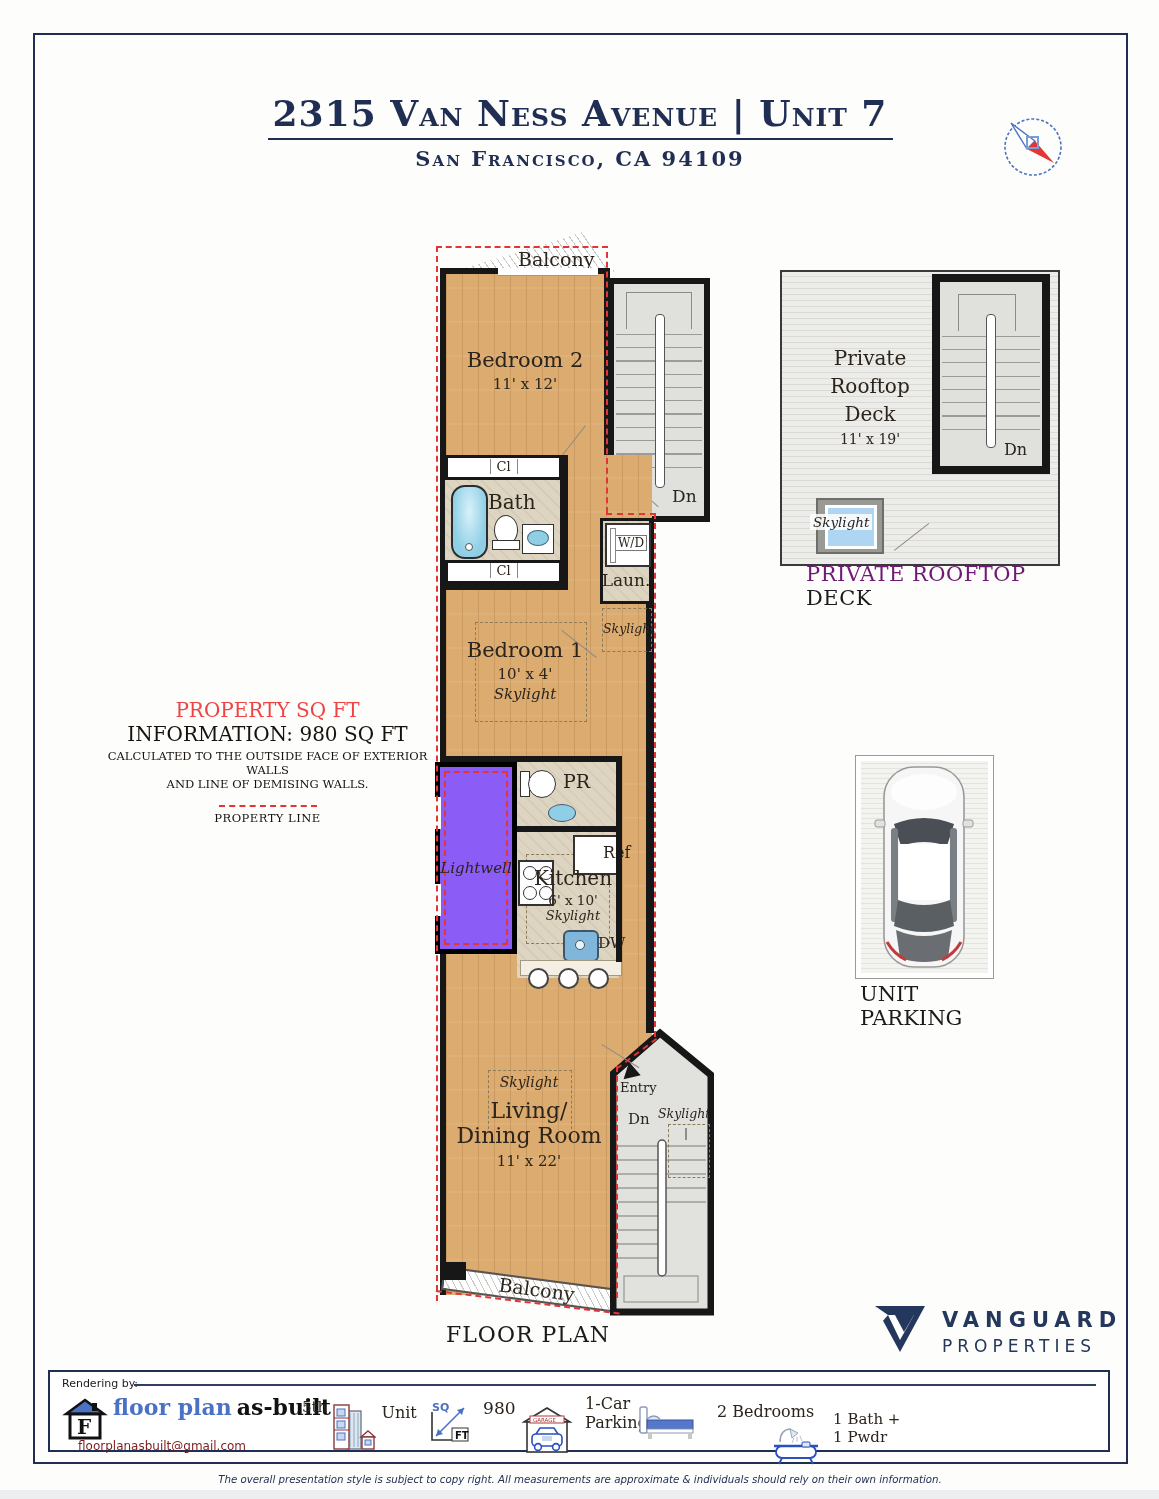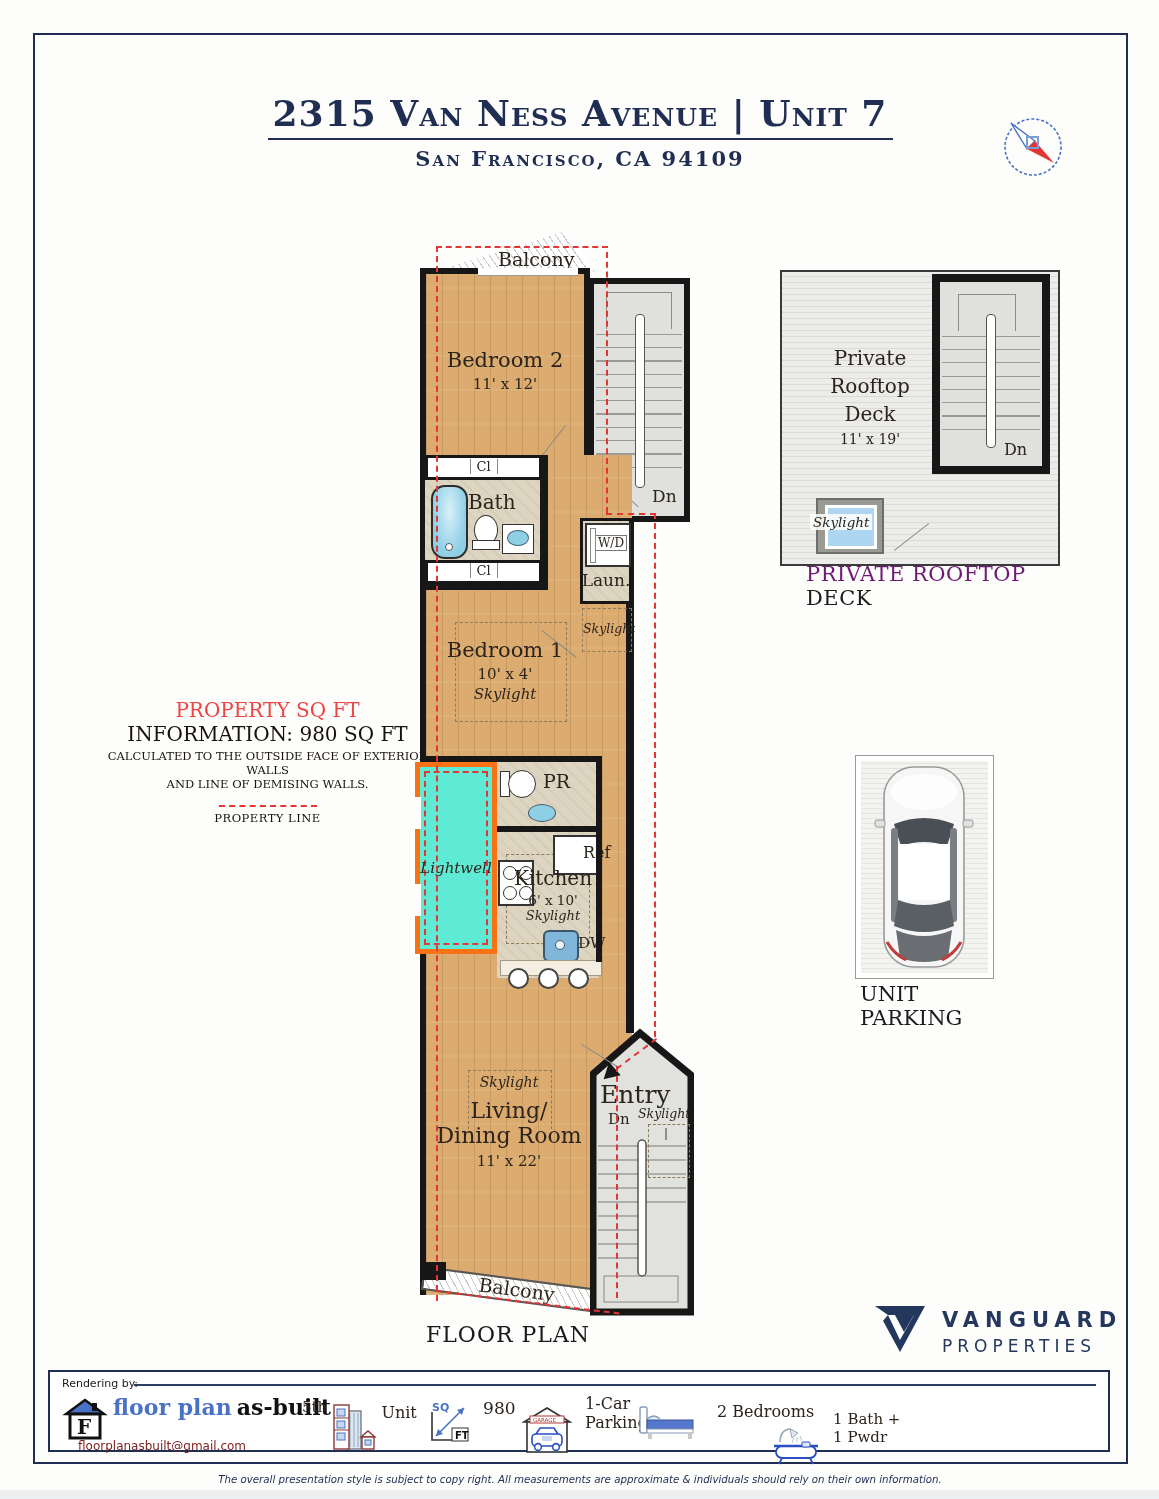--- a/index.html
+++ b/index.html
@@ -50,21 +50,21 @@
 
   <div class="abs ctr" style="left:95px;top:698px;width:345px;">
     <div class="serif" style="font-size:20px;color:#ef4444;">PROPERTY SQ FT</div>
     <div class="serif" style="font-size:20px;color:#17120c;">INFORMATION: 980 SQ FT</div>
     <div class="serif" style="font-size:11.5px;margin-top:3px;color:#17120c;">CALCULATED TO THE OUTSIDE FACE OF EXTERIOR WALLS</div>
     <div class="serif" style="font-size:11.5px;color:#17120c;">AND LINE OF DEMISING WALLS.</div>
     <div class="rdh" style="width:98px;margin:14px auto 0;"></div>
     <div class="serif" style="font-size:11.5px;margin-top:4px;letter-spacing:.5px;color:#17120c;">PROPERTY LINE</div>
   </div>
 
-  <div class="abs" style="left:410px;top:222px;width:300px;height:1140px;">
+  <div class="abs" style="left:430px;top:222px;width:300px;height:1140px;">
 
     <div class="abs hatch" style="left:12px;top:6px;width:170px;height:46px;border:1.5px solid #777;
                 clip-path:polygon(1% 97%,84% 6%,100% 90%,1% 100%);"></div>
     <div class="abs serif" style="left:88px;top:26px;font-size:19px;">Balcony</div>
 
     <div class="abs wood" style="left:10px;top:46px;width:170px;height:197px;border:6px solid #171717;box-sizing:border-box;"></div>
     <div class="abs" style="left:68px;top:46px;width:100px;height:7px;background:#fff;border-bottom:1px solid #999;"></div>
     <div class="abs ctr" style="left:10px;top:126px;width:170px;">
       <div class="serif" style="font-size:21px;">Bedroom 2</div>
       <div class="serif" style="font-size:15px;margin-top:3px;">11' x 12'</div>
@@ -116,21 +116,21 @@
 
     <div class="abs dashbox" style="left:45px;top:400px;width:110px;height:98px;"></div>
     <div class="abs ctr" style="left:10px;top:416px;width:170px;">
       <div class="serif" style="font-size:21px;">Bedroom 1</div>
       <div class="serif" style="font-size:15px;margin-top:3px;">10' x 4'</div>
       <div class="serif it" style="font-size:15px;margin-top:2px;">Skylight</div>
     </div>
     <div class="abs doorline" style="left:132px;top:408px;transform:rotate(38deg);"></div>
     <div class="abs wall" style="left:10px;top:534px;width:182px;height:6px;"></div>
 
-    <div class="abs" style="left:5px;top:540px;width:82px;height:192px;background:#5eead4;border:5px solid #f97316;box-sizing:border-box;">
+    <div class="abs" style="left:5px;top:540px;width:82px;height:192px;background:#8b5cf6;border:5px solid #000000;box-sizing:border-box;">
       <div class="abs" style="left:4px;top:4px;right:4px;bottom:4px;border:2px dashed #e23535;"></div>
       <div class="serif it ctr" style="position:relative;margin-top:92px;font-size:15px;">Lightwell</div>
     </div>
     <div class="abs" style="left:5px;top:575px;width:6px;height:32px;background:#fff;"></div>
     <div class="abs" style="left:5px;top:662px;width:6px;height:32px;background:#fff;"></div>
 
     <div class="abs tile" style="left:87px;top:540px;width:100px;height:66px;"></div>
     <div class="abs" style="left:90px;top:549px;width:8px;height:24px;background:#fff;border:1.6px solid #333;"></div>
     <div class="abs" style="left:98px;top:548px;width:26px;height:26px;background:#fff;border:1.6px solid #333;border-radius:50%;"></div>
     <div class="abs serif" style="left:133px;top:548px;font-size:19px;">PR</div>
@@ -192,21 +192,21 @@
           <line x1="56" y1="132" x2="96" y2="132"></line>
         <line x1="56" y1="146" x2="96" y2="146"></line>
           <line x1="56" y1="160" x2="96" y2="160"></line>
         <line x1="56" y1="174" x2="96" y2="174"></line>
       </g>
       <rect x="14" y="248" width="74" height="26" fill="none" stroke="#9b9b97" stroke-width="1.3"></rect>
       <rect x="48" y="112" width="8" height="136" rx="4" fill="#ffffff" stroke="#555" stroke-width="1.5"></rect>
       <line x1="76" y1="112" x2="76" y2="100" stroke="#555" stroke-width="1.2"></line>
     </svg>
     <div class="abs" style="left:196px;top:842px;width:0;height:0;border-left:15px solid #171717;border-top:9px solid transparent;border-bottom:9px solid transparent;transform:rotate(18deg);"></div>
-    <div class="abs serif" style="left:190px;top:858px;font-size:25px;">Entry</div>
+    <div class="abs serif" style="left:190px;top:858px;font-size:13px;">Entry</div>
     <div class="abs serif it" style="left:228px;top:884px;font-size:12.5px;">Skylight</div>
     <div class="abs serif" style="left:198px;top:888px;font-size:15px;">Dn</div>
     <div class="abs dashbox" style="left:238px;top:902px;width:40px;height:52px;"></div>
     <div class="abs doorline" style="left:172px;top:822px;transform:rotate(32deg);"></div>
 
     <div class="abs serif" style="left:16px;top:1100px;font-size:22px;letter-spacing:1px;color:#1b1b1b;">FLOOR PLAN</div>
   </div>
 
   <div class="abs rdv" style="left:436px;top:246px;height:1055px;"></div>
   <div class="abs rdh" style="left:436px;top:246px;width:172px;"></div>

